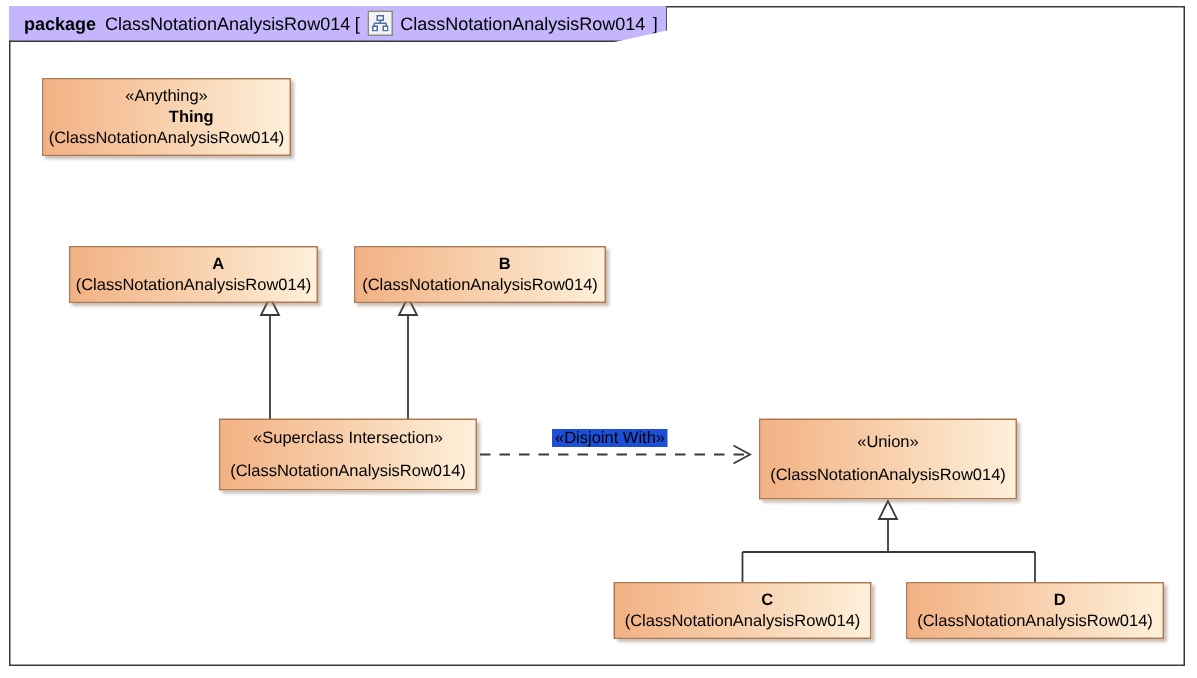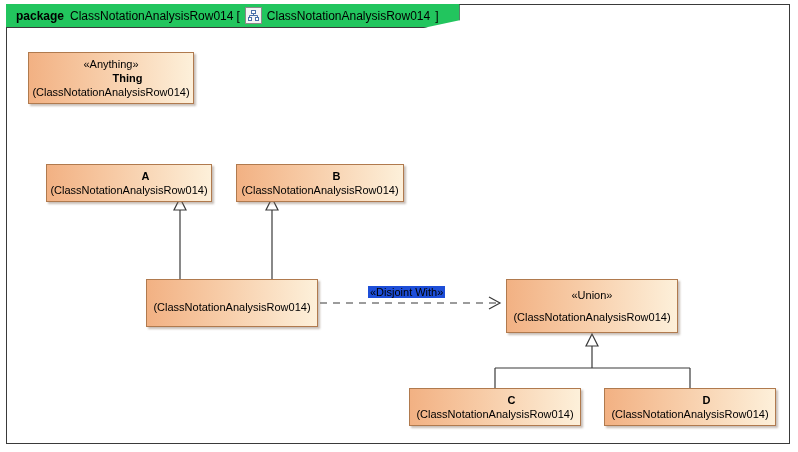--- a/index.html
+++ b/index.html
@@ -32,25 +32,25 @@
     box-sizing: border-box;
   }
   .package-tab {
     position: absolute;
     left: 6px;
     top: 4px;
     height: 24px;
     border: 1px solid #3a3a3a;
     border-top: none;
     border-left: none;
-    background: #22c55e;
+    background: #c4b5fd;
     box-sizing: border-box;
     display: flex;
     align-items: center;
-    padding: 0 16px 0 10px;
+    padding: 0 1px 0 10px;
     white-space: nowrap;
     
     clip-path: polygon(0 0, 100% 0, 100% 68%, 92% 100%, 0 100%);
   }
   .package-tab .kw {
     font-size: 12px;
     font-weight: bold;
     color: #000000;
     letter-spacing: 0;
   }
@@ -198,20 +198,21 @@
     <div class="nm">A</div>
     <div class="qual">(ClassNotationAnalysisRow014)</div>
   </div>
 
   <div class="cls" style="left:236px; top:164px; width:168px; height:38px;">
     <div class="nm">B</div>
     <div class="qual">(ClassNotationAnalysisRow014)</div>
   </div>
 
   <div class="cls spaced" style="left:146px; top:279px; width:172px; height:48px;">
+    <div class="stereo">«Superclass Intersection»</div>
     <div class="qual">(ClassNotationAnalysisRow014)</div>
   </div>
 
   <div class="cls spaced" style="left:506px; top:279px; width:172px; height:54px;">
     <div class="stereo">«Union»</div>
     <div class="qual">(ClassNotationAnalysisRow014)</div>
   </div>
 
   <div class="cls" style="left:409px; top:388px; width:172px; height:38px;">
     <div class="nm">C</div>

